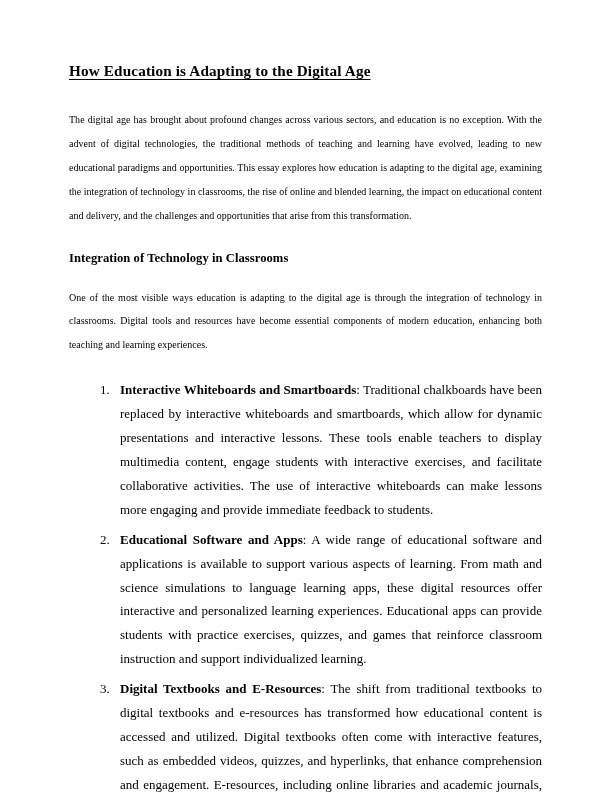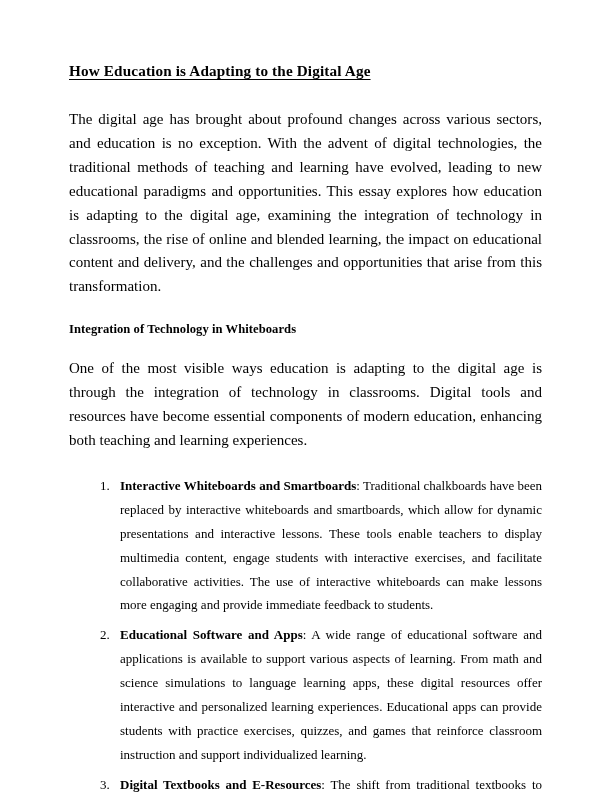--- a/index.html
+++ b/index.html
@@ -33,21 +33,21 @@
   .doc-title {
     font-size: 15.2px;
     font-weight: bold;
     text-decoration: underline;
     text-underline-offset: 3px;
     letter-spacing: 0.15px;
     margin: 0 0 26px 0;
     line-height: 22px;
   }
   p.body-par {
-    font-size: 15px;
+    font-size: 10px;
     line-height: 23.9px;
     text-align: justify;
     text-justify: inter-word;
     margin: 0 0 21px 0;
     letter-spacing: 0.01px;
   }
   h2.section-head {
     font-size: 12.6px;
     font-weight: bold;
     text-align: left;
@@ -79,21 +79,21 @@
 </head>
 <body>
 
 <div class="page">
   <div class="content">
 
     <h1 class="doc-title">How Education is Adapting to the Digital Age</h1>
 
     <p class="body-par">The digital age has brought about profound changes across various sectors, and education is no exception. With the advent of digital technologies, the traditional methods of teaching and learning have evolved, leading to new educational paradigms and opportunities. This essay explores how education is adapting to the digital age, examining the integration of technology in classrooms, the rise of online and blended learning, the impact on educational content and delivery, and the challenges and opportunities that arise from this transformation.</p>
 
-    <h2 class="section-head">Integration of Technology in Whiteboards</h2>
+    <h2 class="section-head">Integration of Technology in Classrooms</h2>
 
     <p class="body-par">One of the most visible ways education is adapting to the digital age is through the integration of technology in classrooms. Digital tools and resources have become essential components of modern education, enhancing both teaching and learning experiences.</p>
 
     <ol class="num-list">
       <li>
         <span class="lead">Interactive Whiteboards and Smartboards</span><span>: Traditional chalkboards have been replaced by interactive whiteboards and smartboards, which allow for dynamic presentations and interactive lessons. These tools enable teachers to display multimedia content, engage students with interactive exercises, and facilitate collaborative activities. The use of interactive whiteboards can make lessons more engaging and provide immediate feedback to students.</span>
       </li>
       <li>
         <span class="lead">Educational Software and Apps</span><span>: A wide range of educational software and applications is available to support various aspects of learning. From math and science simulations to language learning apps, these digital resources offer interactive and personalized learning experiences. Educational apps can provide students with practice exercises, quizzes, and games that reinforce classroom instruction and support individualized learning.</span>
       </li>

